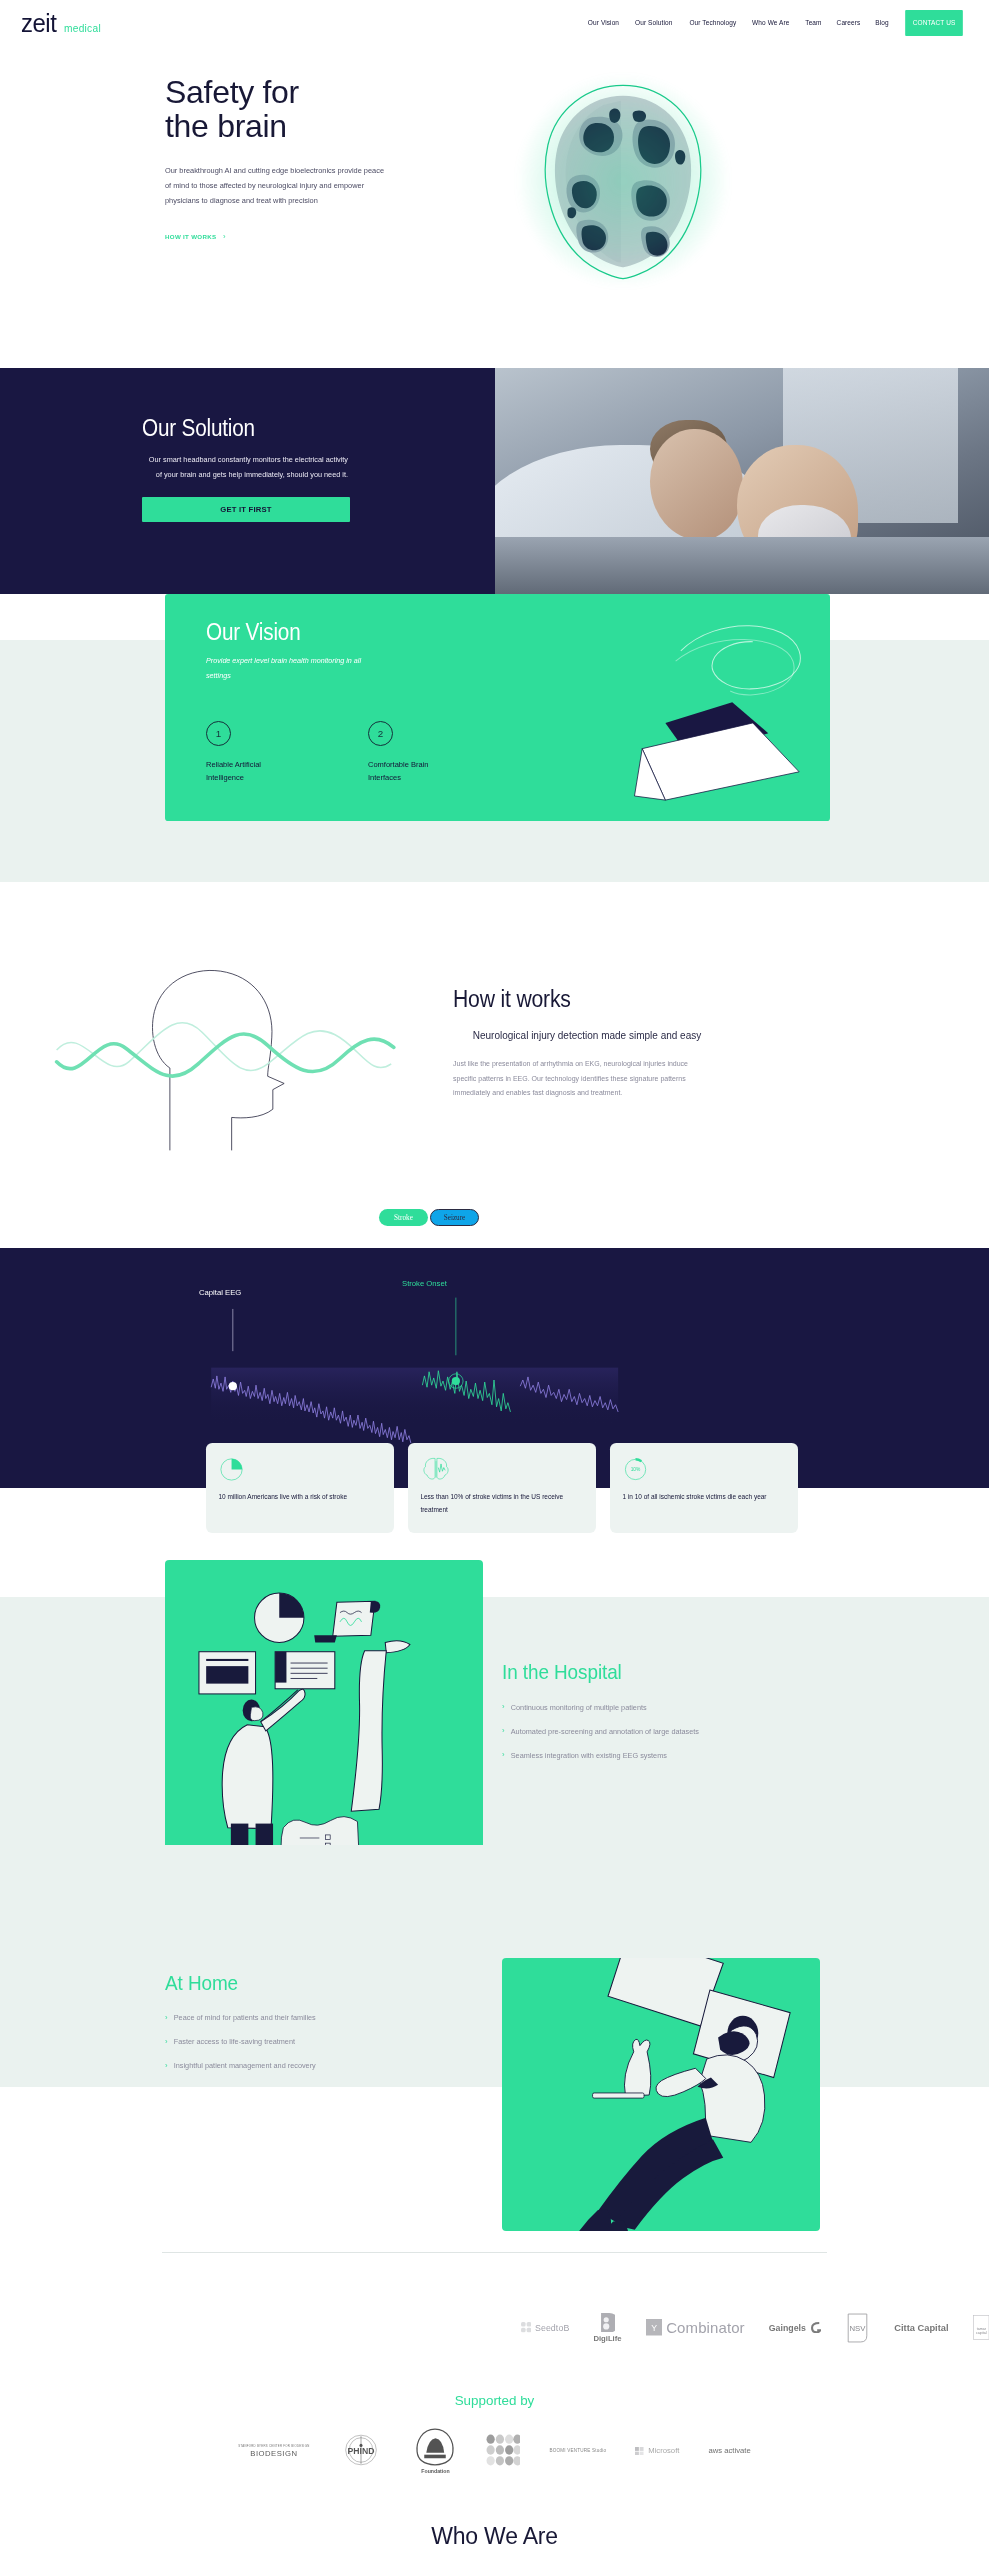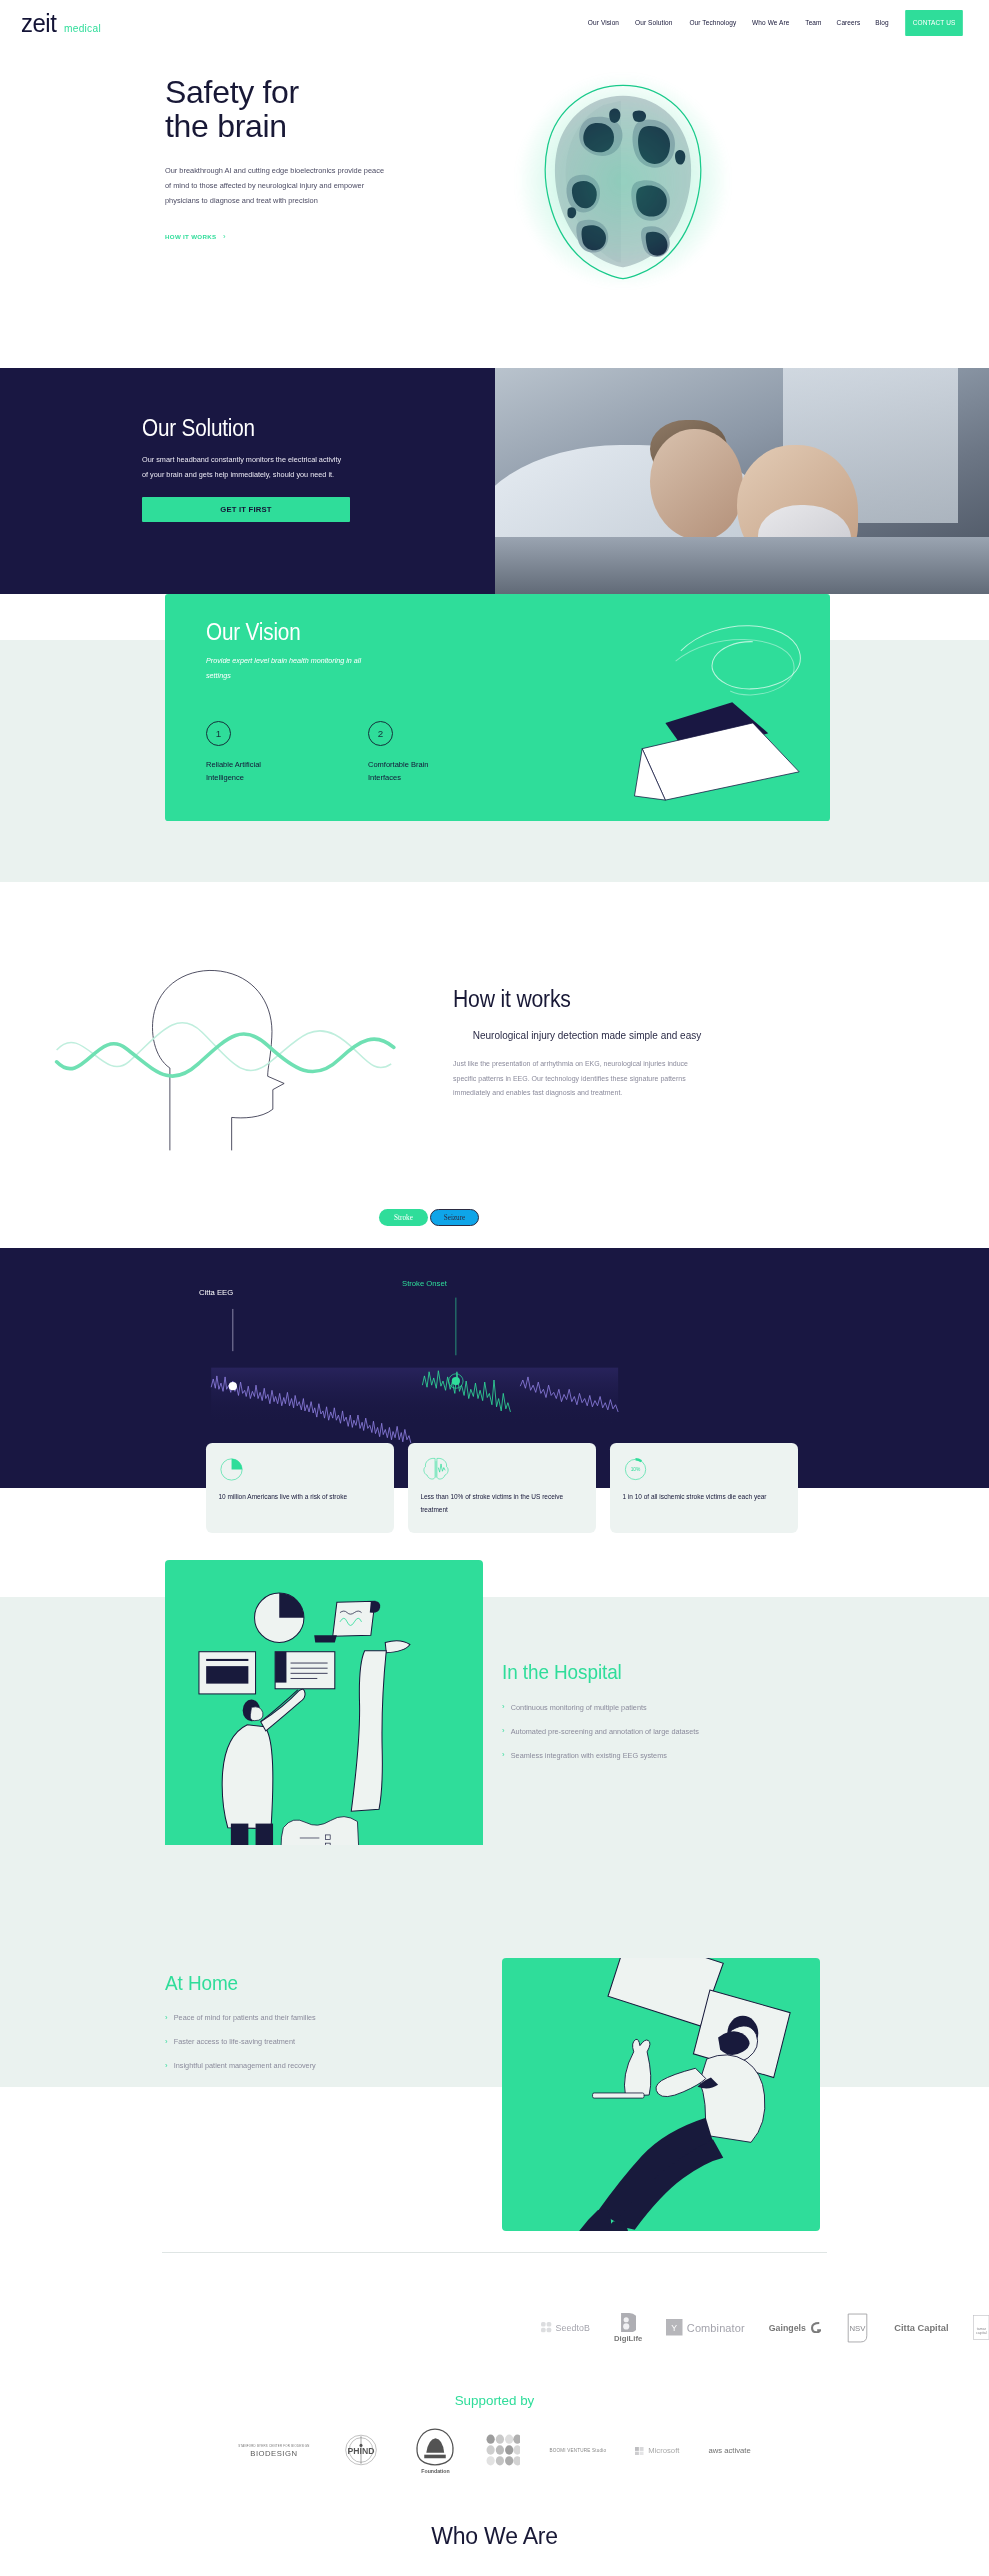--- a/index.html
+++ b/index.html
@@ -72,21 +72,21 @@
   .solution-left {
     width:495px; background:#191742; color:#fff;
     padding:47px 0 0 142px;
   }
   .sec-title-light {
     font-size:23px; font-weight:300; letter-spacing:-0.2px; color:#fff;
     transform:scaleX(.9); transform-origin:left;
   }
   .solution-text {
     margin-top:11.3px; font-size:7.3px; line-height:2.0;
-    font-weight:300; width:206px; color:#eceaf4;
+    font-weight:300; width:206px; color:#eceaf4;text-align:right;
   }
   .btn-green {
     margin-top:14.4px; width:208px; height:25px; background:#2fdd9a;
     color:#141436; border:none; font-size:7.7px; font-weight:600;
     letter-spacing:0.2px; cursor:pointer; display:flex;
     align-items:center; justify-content:center; border-radius:1px;
     font-family:inherit;
   }
   .solution-right {
     width:495px; position:relative; overflow:hidden;
@@ -369,21 +369,21 @@
       <p class="how-lead">Neurological injury detection made simple and easy</p>
       <p class="how-body">Just like the presentation of arrhythmia on EKG, neurological injuries induce specific patterns in EEG. Our technology identifies these signature patterns immediately and enables fast diagnosis and treatment.</p>
     </div>
     <div class="toggle-row">
       <button class="toggle-btn toggle-on">Stroke</button>
       <button class="toggle-btn toggle-off">Seizure</button>
     </div>
   </div>
 
   <div class="eeg">
-    <div class="eeg-label-normal">Citta EEG</div>
+    <div class="eeg-label-normal">Capital EEG</div>
     <div class="eeg-label-stroke">Stroke Onset</div>
     <svg viewBox="0 0 1920 378" width="989" height="195">
       <defs>
         <linearGradient id="eegfade" x1="0" y1="0" x2="0" y2="1">
           <stop offset="0%" stop-color="#2a2560" stop-opacity=".85"></stop>
           <stop offset="100%" stop-color="#191742" stop-opacity="0"></stop>
         </linearGradient>
       </defs>
       <rect x="410" y="232" width="790" height="110" fill="url(#eegfade)"></rect>
       <line x1="452" y1="118" x2="452" y2="200" stroke="#cfcde6" stroke-width="1.2"></line>
@@ -551,21 +551,21 @@
           <circle cx="12" cy="13" r="5" fill="#e9e9ec"></circle>
             <circle cx="12" cy="26" r="6" fill="#e9e9ec"></circle>
         </svg>
         <span class="logo-bold" style="font-size:7.7px">DigiLife</span>
       </div>
       <div class="logo-item">
         <svg width="16.5" height="16.5" viewBox="0 0 32 32">
           <rect width="32" height="32" fill="#8a8a90"></rect>
           <text x="16" y="23" font-size="17" fill="#fff" text-anchor="middle" font-family="Liberation Sans, sans-serif">Y</text>
         </svg>
-        <span class="logo-txt" style="font-size:11px">Combinator</span>
+        <span class="logo-txt" style="font-size:15px">Combinator</span>
       </div>
       <div class="logo-item">
         <span class="logo-bold" style="font-size:8.8px">Gaingels</span>
         <svg width="11.3" height="11.3" viewBox="0 0 22 22">
           <path d="M18 2 q-14 0 -14 9 q0 9 9 9 q5 0 7 -4 l-6 0" fill="none" stroke="#2b2b2b" stroke-width="4"></path>
         </svg>
       </div>
       <div class="logo-item">
         <svg width="25" height="30" viewBox="0 0 48 58">
           <path d="M6 2 H42 V44 q0 12 -12 12 H6 Z" fill="none" stroke="#5d5d64" stroke-width="1.6"></path>

